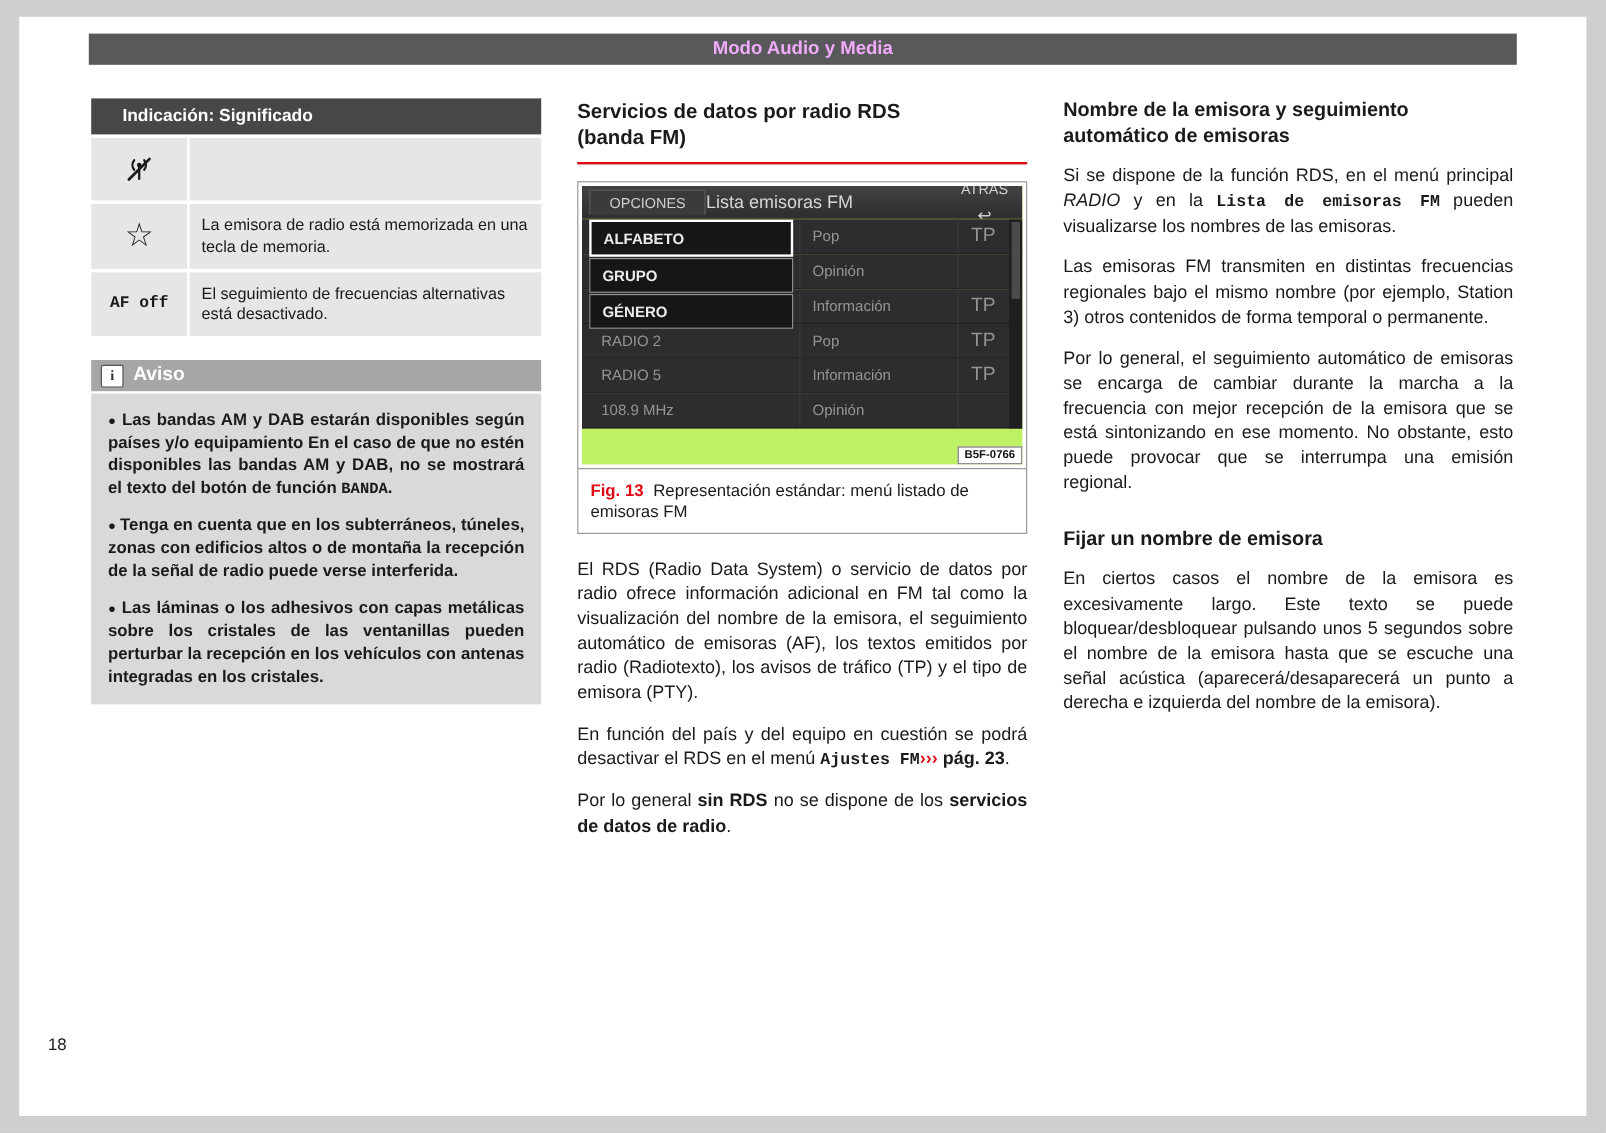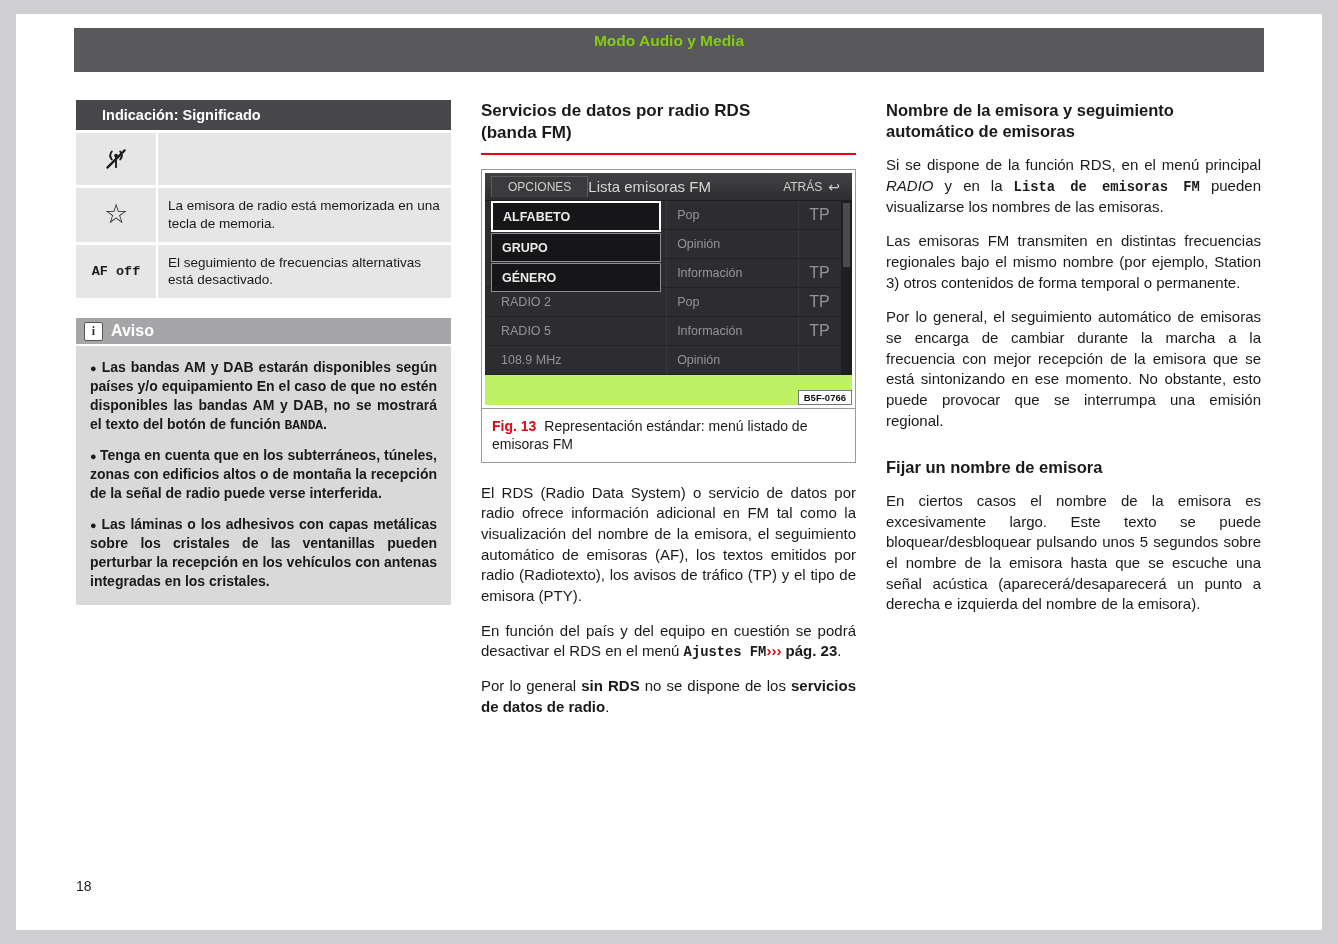--- a/index.html
+++ b/index.html
@@ -1,21 +1,21 @@
 <!DOCTYPE html>
 <html lang="es"><head>
 <meta charset="utf-8">
 <style>
   html,body{margin:0;padding:0;background:#c9c9cb;}
   .viewport{position:relative;width:1338px;height:944px;background:#cfcfd1;overflow:hidden;
             font-family:"Liberation Sans",sans-serif;color:#1a1a1a;}
   .sheet{position:absolute;left:16px;top:14px;width:1306px;height:916px;background:#ffffff;}
 
   
-  .band{margin:14px 58px 0 58px;height:44px;background:#59595b;color:#84cc16;
+  .band{margin:14px 58px 0 58px;height:26px;background:#59595b;color:#f0abfc;
         font-weight:bold;font-size:15.5px;text-align:center;line-height:26px;}
 
   
   .cols{display:flex;gap:30px;margin:28px 60px 0 60px;}
   .col{width:375px;flex:0 0 375px;}
 
   
   .sig-table{width:100%;}
   .sig-head{background:#47474a;color:#ffffff;font-weight:bold;font-size:14.5px;
             padding:7px 26px;margin-bottom:3px;}
@@ -43,21 +43,21 @@
   .sec-head{margin:0;font-size:17px;font-weight:bold;line-height:1.3;max-width:310px;}
   .sec-rule{border-bottom:2px solid #e30613;margin:9px 0 14px 0;}
 
   .fig{margin:0 0 20px 0;border:1px solid #9a9a9c;}
   .screen{position:relative;margin:3px;background:#bef264;height:232px;overflow:hidden;}
   .scr-tabs{display:flex;align-items:center;height:27px;
             background:linear-gradient(#424244,#2e2e30);border-bottom:1px solid #1d1d1f;}
   .scr-tab{margin-left:6px;padding:3px 16px;font-size:12px;color:#cfcfcf;
            background:#3b3b3d;border:1px solid #5a5a5c;border-bottom:none;}
   .scr-title{flex:1;text-align:left;font-size:15px;color:#d6d6d6;}
-  .scr-back{display:flex;align-items:center;gap:6px;padding-right:12px;font-size:12px;color:#cfcfcf;}
+  .scr-back{display:flex;align-items:center;gap:6px;padding-right:12px;font-size:12px;color:#cfcfcf;flex-direction:column;}
   .scr-back-ic{font-size:14px;color:#cfcfcf;}
   .scr-body{position:relative;height:174px;}
   .scr-row{display:flex;align-items:center;height:28px;background:#2d2d2f;
            border-bottom:1px solid #222224;font-size:12.5px;color:#959597;}
   .scr-name{flex:0 0 45%;padding-left:16px;}
   .scr-genre{flex:0 0 33%;border-left:1px solid #3a3a3c;padding-left:10px;align-self:stretch;
              display:flex;align-items:center;}
   .scr-tp{flex:1;border-left:1px solid #3a3a3c;padding-left:10px;align-self:stretch;
           display:flex;align-items:center;font-size:16px;}
   .scr-scroll{position:absolute;right:0;top:0;width:11px;height:100%;background:#1f1f21;}
@@ -75,21 +75,21 @@
   .body-p{margin:0 0 14px 0;font-size:15px;line-height:1.38;text-align:justify;}
   .b{font-weight:bold;}
   .i{font-style:italic;}
   .mono{font-family:"Liberation Mono",monospace;font-weight:bold;font-size:0.92em;}
   .red{color:#e30613;font-weight:bold;}
 
   
   .sub-head{margin:0 0 12px 0;font-size:16.5px;font-weight:bold;line-height:1.3;}
   .h2-space{margin-top:26px;}
 
-  .pagenum{position:absolute;left:24px;bottom:36px;font-size:14px;margin-left:36px;}
+  .pagenum{position:absolute;left:24px;bottom:52px;font-size:14px;}
 </style>
 </head>
 <body>
 
 <div class="viewport">
   <div class="sheet">
 
     <div class="band">Modo Audio y Media</div>
 
     <div class="cols">

